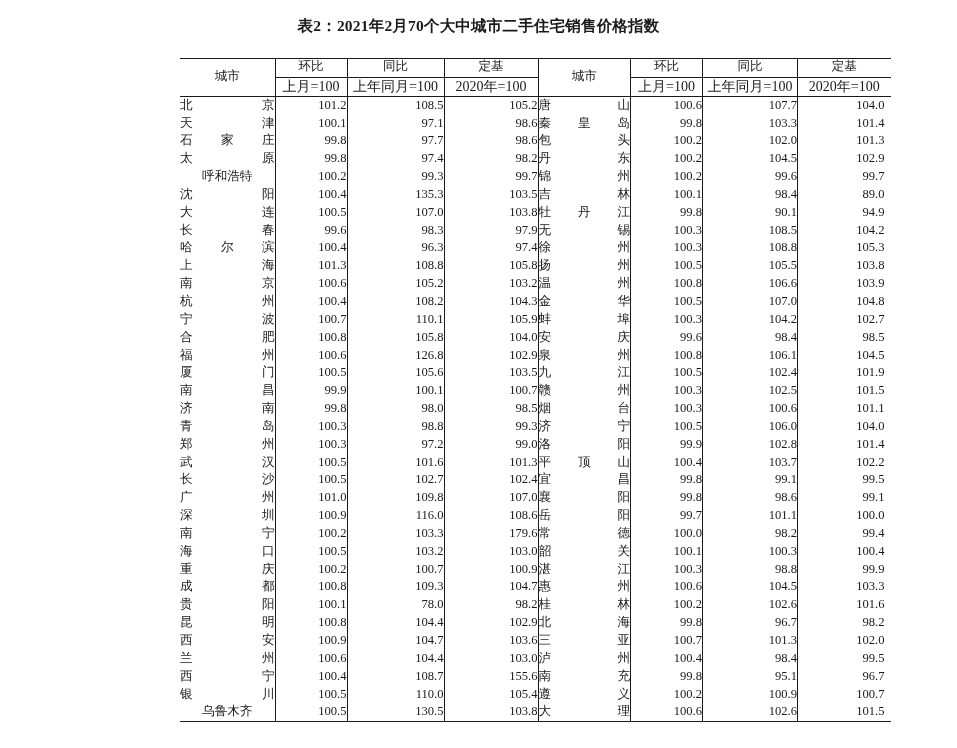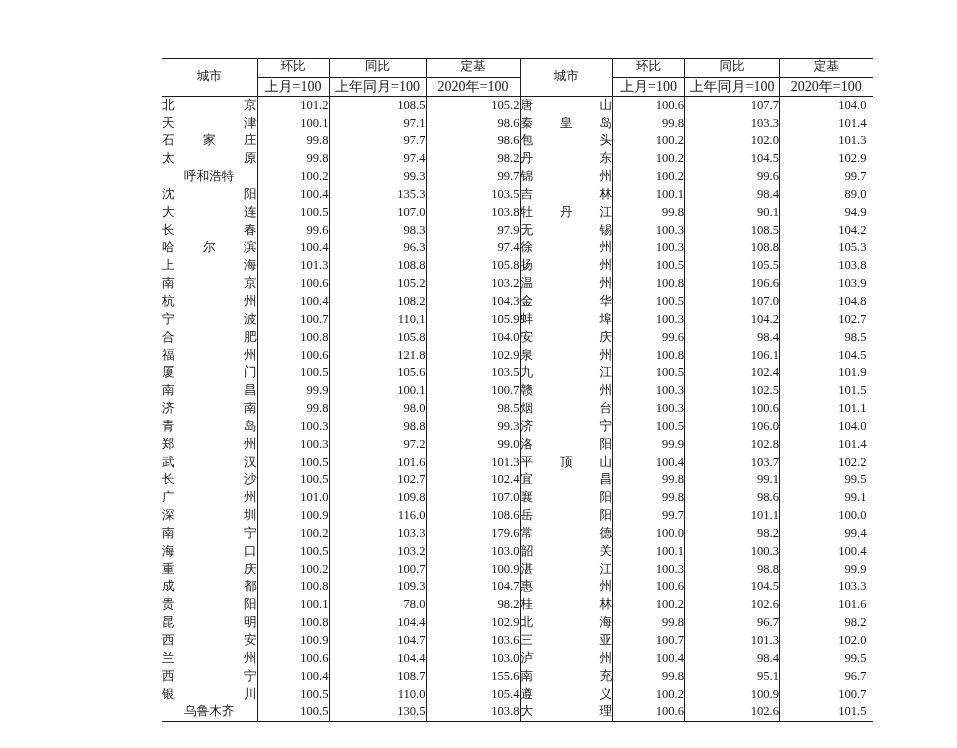--- a/index.html
+++ b/index.html
@@ -26,21 +26,21 @@
     width: 957px;
     text-align: center;
     font-size: 15.5px;
     font-weight: bold;
     letter-spacing: 0.2px;
     white-space: nowrap;
   }
   .tables {
     position: absolute;
     top: 58px;
-    left: 162px;
+    left: 180px;
     display: flex;
     align-items: center;
   }
   table.idx {
     border-collapse: collapse;
     table-layout: fixed;
     font-size: 12.6px;
   }
   table.idx th, table.idx td {
     padding: 0;
@@ -106,20 +106,21 @@
     padding-right: 9px;
     font-variant-numeric: tabular-nums;
   }
   td.num.pr-less { padding-right: 6px; }
 </style>
 </head>
 <body>
 
 <div class="page">
 
+  <div class="title">表2：2021年2月70个大中城市二手住宅销售价格指数</div>
 
   <div class="tables">
 
     <table class="idx left">
       <colgroup>
         <col class="c-city">
           <col class="c-mom">
           <col class="c-yoy">
           <col class="c-base">
       </colgroup>
@@ -247,21 +248,21 @@
             </td>
             <td class="num bd-right">100.8</td>
             <td class="num bd-right">105.8</td>
             <td class="num bd-right">104.0</td>
           </tr>
           <tr>
             <td class="city bd-right">
               <span class="nm">福州</span>
             </td>
             <td class="num bd-right">100.6</td>
-            <td class="num bd-right">121.8</td>
+            <td class="num bd-right">126.8</td>
             <td class="num bd-right">102.9</td>
           </tr>
           <tr>
             <td class="city bd-right">
               <span class="nm">厦门</span>
             </td>
             <td class="num bd-right">100.5</td>
             <td class="num bd-right">105.6</td>
             <td class="num bd-right">103.5</td>
           </tr>

